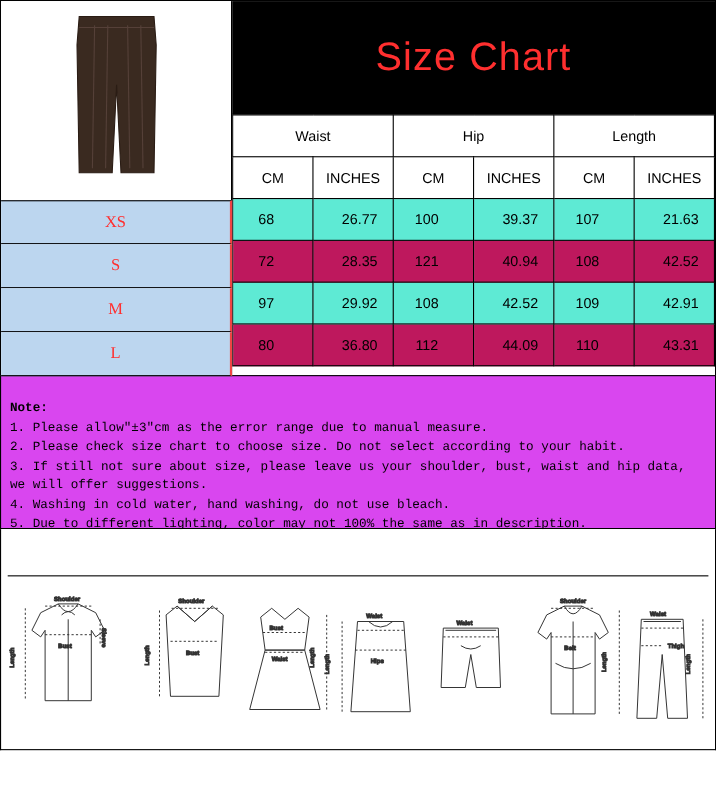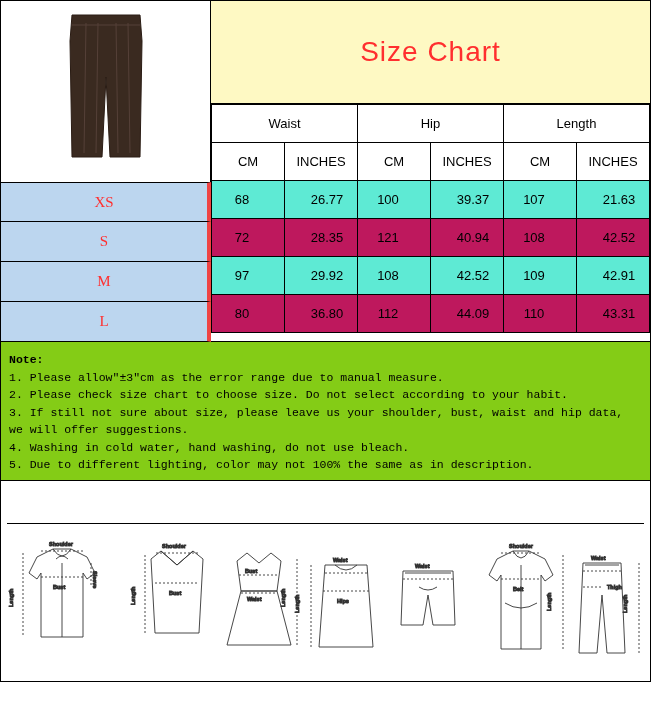--- a/index.html
+++ b/index.html
@@ -50,23 +50,23 @@
     flex-direction: column;
   }
   .chart-title {
     height: 103px;
     box-sizing: border-box;
     border-bottom: 1px solid #000;
     display: flex;
     align-items: center;
     justify-content: center;
     color: #ff2f2f;
-    font-size: 28px;
+    font-size: 36px;
     letter-spacing: 1px;
-    background: #fef9c3;
+    background: #000000;
   }
 
   table.size-table {
     border-collapse: collapse;
     table-layout: fixed;
     width: 439px;
   }
   table.size-table td {
     border: 1px solid #000;
     text-align: center;
@@ -83,47 +83,47 @@
     color: #ff2f2f;
     font-size: 12px;
     height: 26px;
   }
   .val-cm { text-align: right; padding-right: 12px !important; }
   .val-in { text-align: left; padding-left: 12px !important; }
   .size-label-cell {
     height: 40px;
     box-sizing: border-box;
     border-bottom: 1px solid #000;
-    border-right: 4px solid #ef4444;
+    border-right: 2px solid #ef4444;
     background: #bcd6ef;
     color: #ff2f2f;
     font-size: 15px;
     display: flex;
     align-items: center;
     justify-content: center;
     font-family: "Liberation Serif", serif;
   }
   .size-label-cell:first-child { border-top: 1px solid #000; }
 
   .row-blue td { background: #5eead4; }
   .row-white td { background: #be185d; }
   .data-row td { height: 40px; }
 
   
   .notes {
     width: 651px;
     box-sizing: border-box;
     border: 1px solid #000;
     border-top: 1px solid #000;
-    padding: 9px 8px 9px 8px;
+    padding: 21px 8px 9px 8px;
     font-family: "Liberation Mono", monospace;
     font-size: 11.5px;
     line-height: 17.5px;
     color: #000;
-    background: #84cc16;
+    background: #d946ef;
     height: 140px;
   }
   .notes b { font-weight: bold; }
 
   
   .measure-block {
     width: 651px;
     box-sizing: border-box;
     border: 1px solid #000;
     border-top: none;

